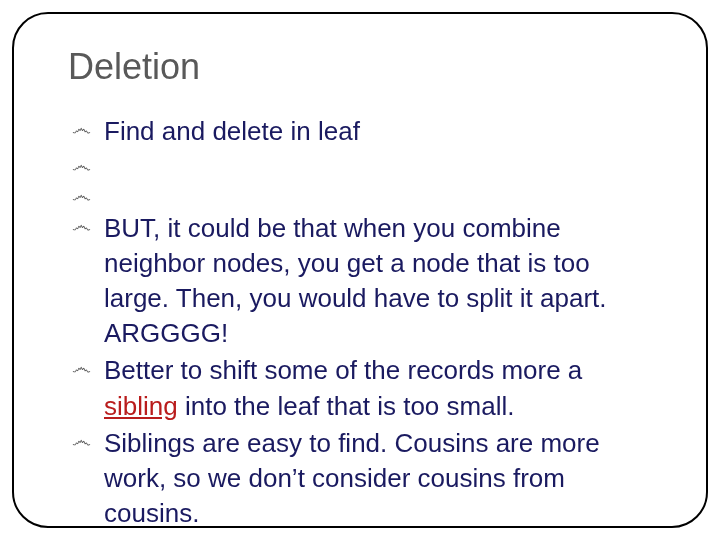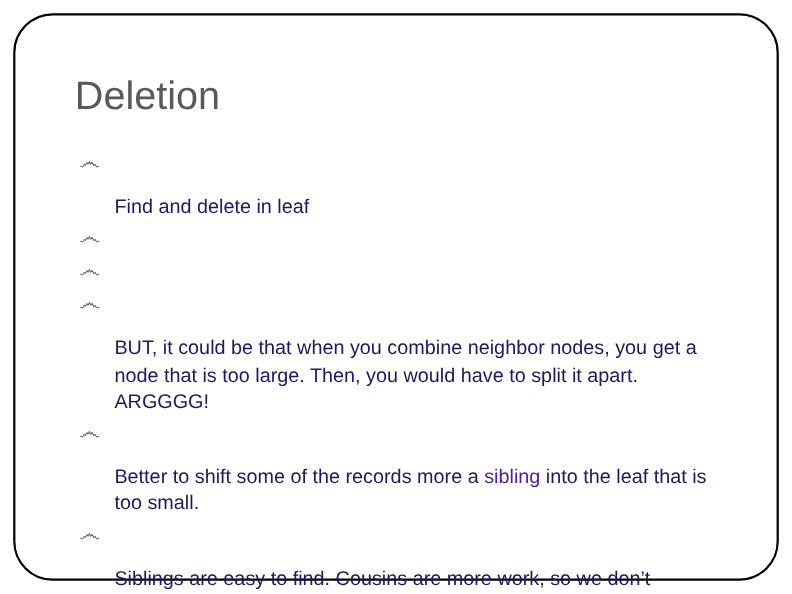--- a/index.html
+++ b/index.html
@@ -21,47 +21,46 @@
     border-radius: 36px;
     padding: 32px 48px 40px 48px;
     position: relative;
   }
   .title {
     font-size: 36px;
     color: #595959;
     font-weight: 400;
     margin-bottom: 26px;
     margin-left: 6px;
-    margin-top: 20px;
   }
   .bullet-list {
     list-style: none;
     margin-left: 10px;
   }
   .bullet-item {
     display: flex;
     align-items: flex-start;
     margin-bottom: 2px;
     line-height: 1.35;
   }
   .bullet-icon {
     flex-shrink: 0;
     font-family: Georgia, 'Times New Roman', serif;
     font-size: 20px;
     color: #5a5a5a;
     width: 32px;
     padding-top: 1px;
   }
   .bullet-text {
-    font-size: 18px;
+    font-size: 26px;
     color: #1a1a60;
-    margin-top: 42px;
   }
   .highlight {
-    color: #4c1d95;
+    color: #b91c1c;
+    text-decoration: underline;
   }
 </style>
 </head>
 <body>
 
 <div class="slide">
   <h1 class="title">Deletion</h1>
   <ul class="bullet-list">
     <li class="bullet-item">
       <span class="bullet-icon">෴</span>

